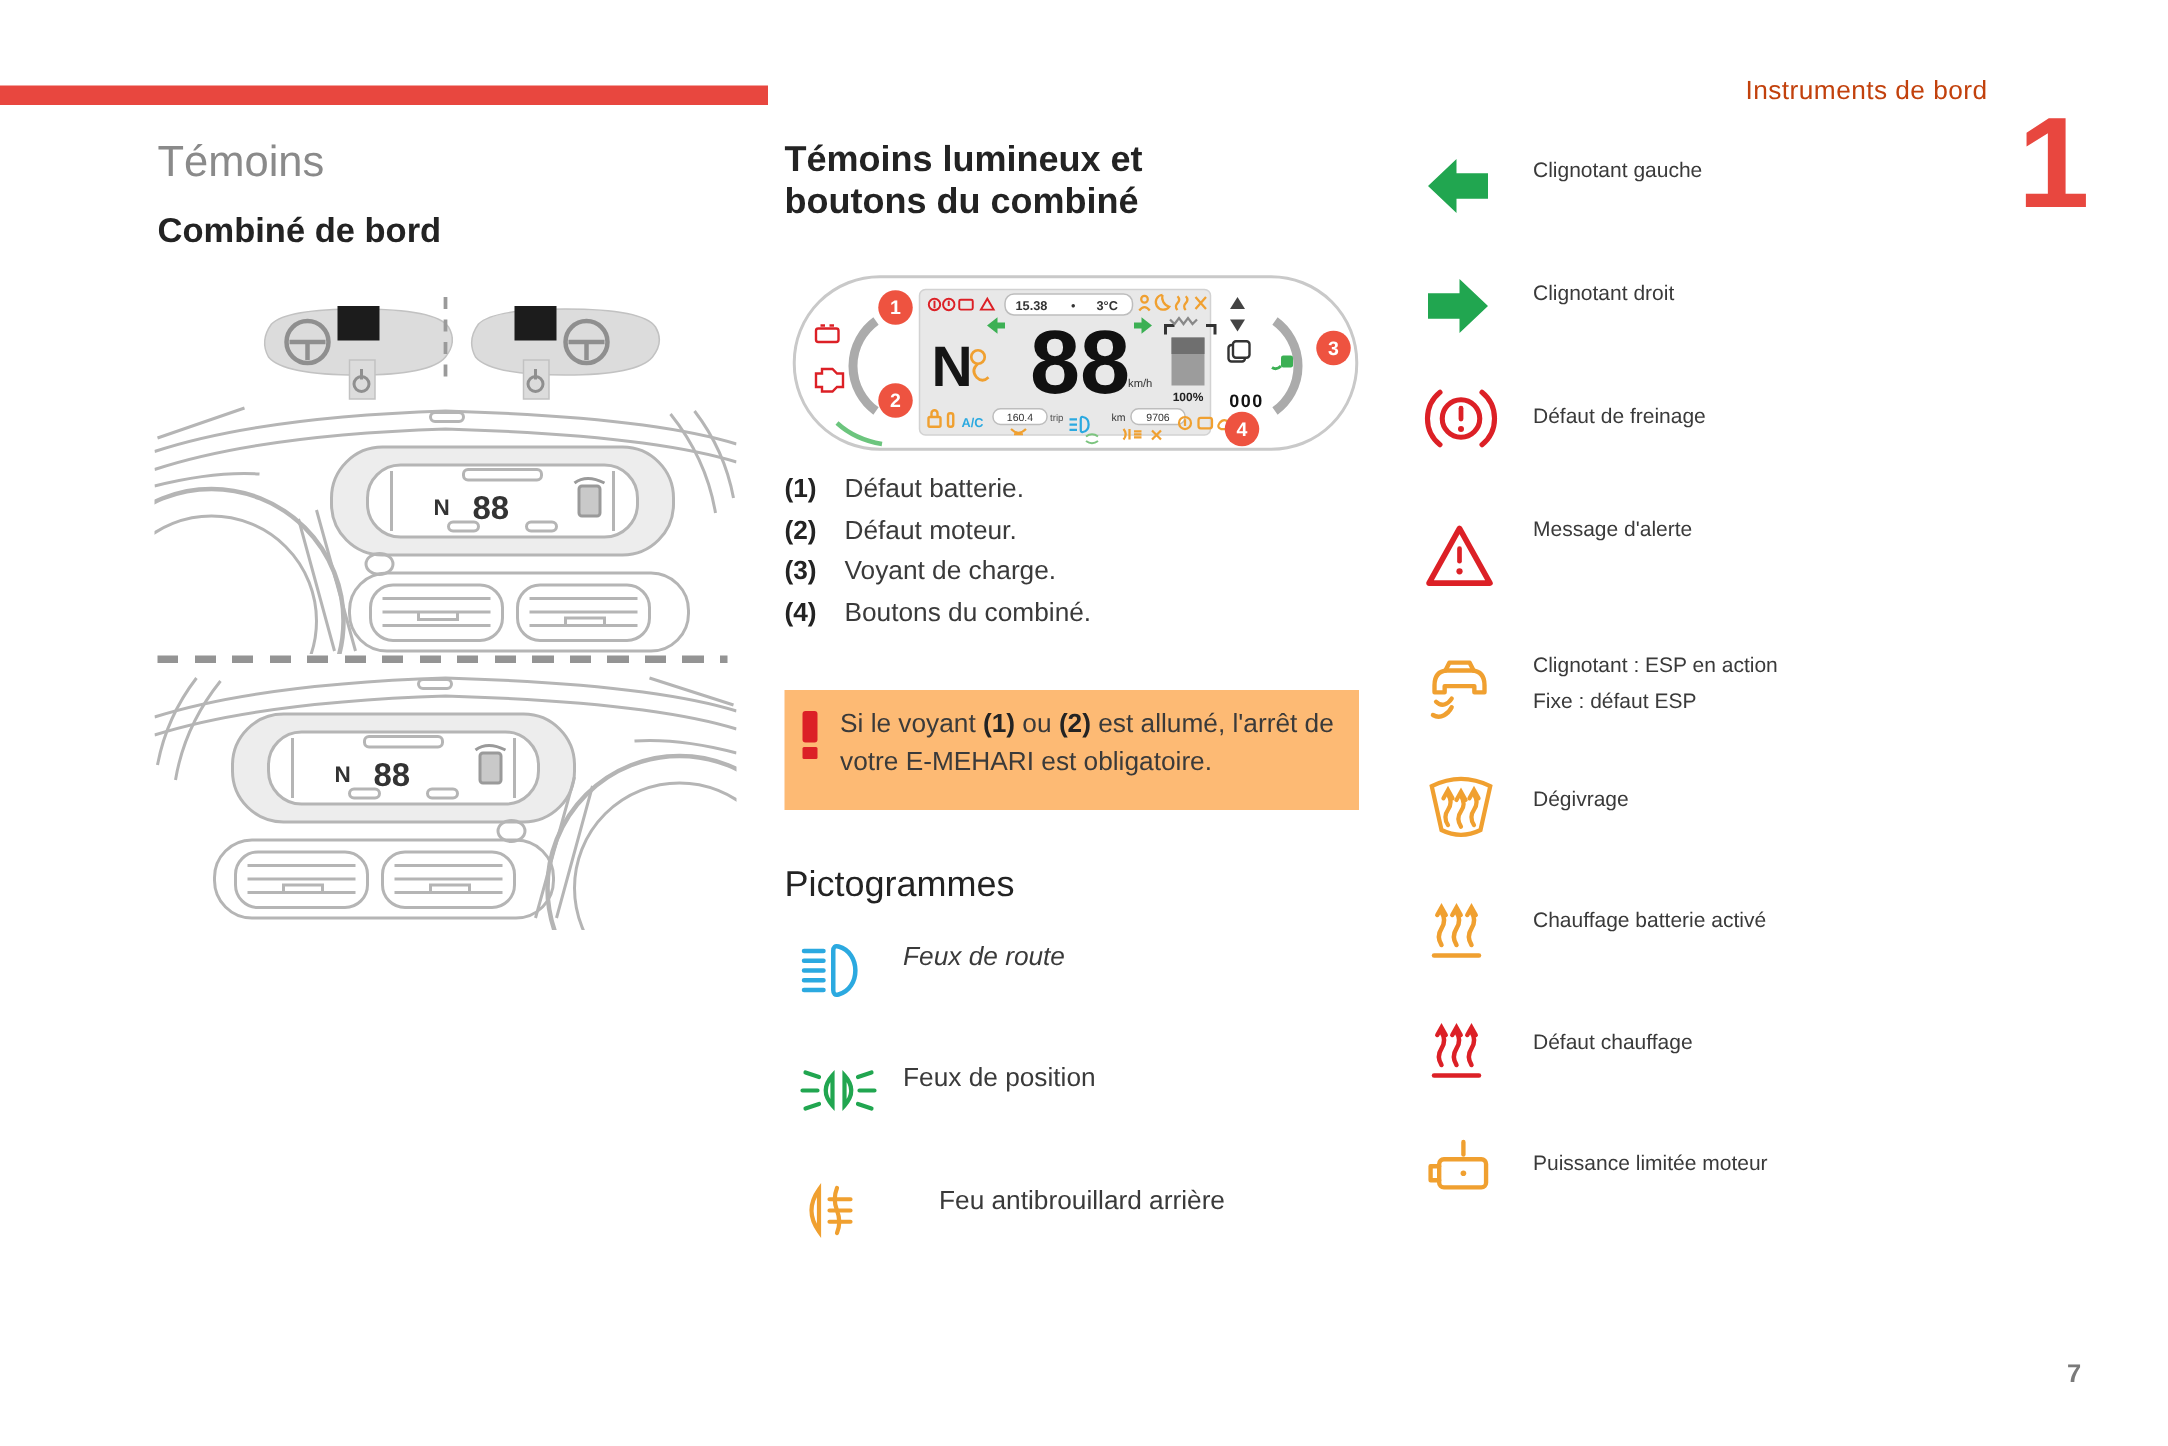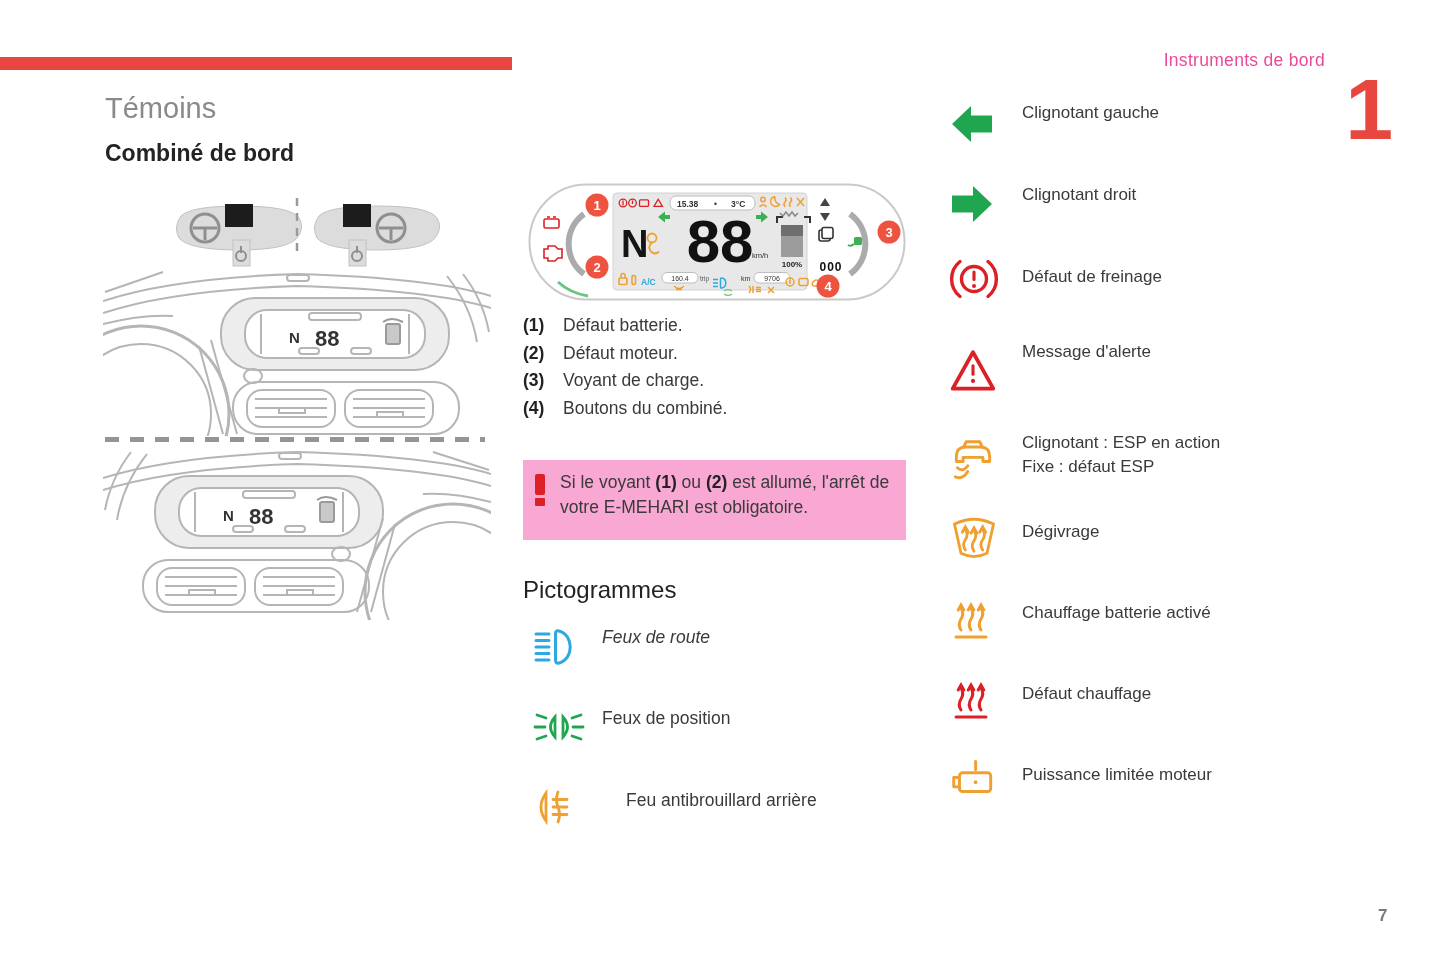--- a/index.html
+++ b/index.html
@@ -1,39 +1,39 @@
 <!DOCTYPE html>
 <html><head>
 <meta charset="utf-8">
 <style>
   html,body{margin:0;padding:0;background:#fff;}
   .page{position:relative;width:1445px;height:964px;background:#fff;overflow:hidden;
         font-family:"Liberation Sans","DejaVu Sans",sans-serif;color:#3a3a3a;}
   .abs{position:absolute;}
   .top-bar{left:0;top:57px;width:512px;height:13px;background:#e8473f;}
-  .header-label{top:50px;right:120px;font-size:17.5px;color:#ec4899;letter-spacing:.3px;text-align:center;}
+  .header-label{top:50px;right:120px;font-size:17.5px;color:#c2410c;letter-spacing:.3px;text-align:center;}
   .chapter-num{top:66px;right:52px;font-size:86px;font-weight:700;color:#e8473f;line-height:1;}
   .h-gray{left:105px;top:92px;font-size:29px;color:#8a8a8a;}
   .h-sub{left:105px;top:140px;font-size:23px;font-weight:700;color:#232323;}
   .mid-title{left:523px;top:93px;font-size:24px;font-weight:700;color:#232323;line-height:28px;}
   .legend{left:523px;top:312px;font-size:17.5px;line-height:27.5px;color:#3a3a3a;}
   .legend .num{display:inline-block;width:40px;font-weight:700;color:#232323;}
-  .warn-box{left:523px;top:460px;width:383px;height:80px;background:#f9a8d4;}
+  .warn-box{left:523px;top:460px;width:383px;height:80px;background:#fdba74;}
   .warn-excl{position:absolute;left:12px;top:14px;width:10px;}
   .warn-bar{width:10px;height:21px;background:#dc2026;border-radius:2px;}
   .warn-dot{width:10px;height:8px;background:#dc2026;margin-top:3px;border-radius:1px;}
   .warn-text{position:absolute;left:37px;top:10px;width:340px;font-size:17.5px;line-height:24.5px;color:#3a3a3a;}
   .warn-text b{color:#232323;}
   .picto-title{left:523px;top:576px;font-size:24px;font-weight:400;color:#232323;}
   .picto-row{position:absolute;left:528px;width:380px;height:60px;}
   .picto-row .icon{position:absolute;left:2px;top:0;}
   .picto-row .lbl{position:absolute;left:74px;font-size:17.5px;color:#3a3a3a;}
   .ind-row{position:absolute;left:948px;width:400px;height:64px;}
   .ind-row .icon{position:absolute;left:0;top:0;}
-  .ind-row .lbl{position:absolute;left:74px;font-size:17px;color:#3a3a3a;line-height:24px;}
+  .ind-row .lbl{position:absolute;left:74px;font-size:14px;color:#3a3a3a;line-height:24px;}
   .dash-sep{left:105px;top:437px;width:380px;height:5px;
     background:repeating-linear-gradient(90deg,#949494 0 14px,transparent 14px 25px);}
   .page-num{top:906px;left:1378px;font-size:17px;font-weight:700;color:#7a7a7a;}
   svg{display:block;}
   .cluster-wrap{left:528px;top:183px;}
   .fig1{left:103px;top:196px;}
   .fig2{left:103px;top:448px;}
 </style>
 </head>
 <body>
@@ -127,20 +127,24 @@
       <circle cx="350" cy="144" r="70" stroke-width="2"></circle>
       <path d="M292 76 L268 164 M280 70 L254 164"></path>
       <ellipse cx="238" cy="106" rx="9" ry="7"></ellipse>
     </g>
     <g font-family="Liberation Sans, sans-serif" fill="#333">
       <text x="120" y="73" font-size="15" font-weight="700">N</text>
       <text x="146" y="76" font-size="22" font-weight="700">88</text>
     </g>
   </svg>
 
+  <div class="abs mid-title">
+    <div>Témoins lumineux et</div>
+    <div>boutons du combiné</div>
+  </div>
 
   <svg class="abs cluster-wrap" width="378" height="118" viewBox="0 0 378 118">
     <rect x="1.5" y="1.5" width="375" height="115" rx="57" fill="#fff" stroke="#c9c9c9" stroke-width="2"></rect>
     <path d="M30 99 Q42 110 60 113" stroke="#6cc57e" stroke-width="3" fill="none"></path>
     <path d="M56 31 A37 37 0 0 0 56 91" stroke="#ababab" stroke-width="6" fill="none"></path>
     <path d="M322 31 A37 37 0 0 1 322 91" stroke="#ababab" stroke-width="6" fill="none"></path>
     <g stroke="#dc2026" fill="none" stroke-width="1.6">
       <rect x="16" y="36" width="15" height="9" rx="1.5"></rect>
         <line x1="19" y1="34" x2="22" y2="34"></line>
         <line x1="25" y1="34" x2="28" y2="34"></line>

